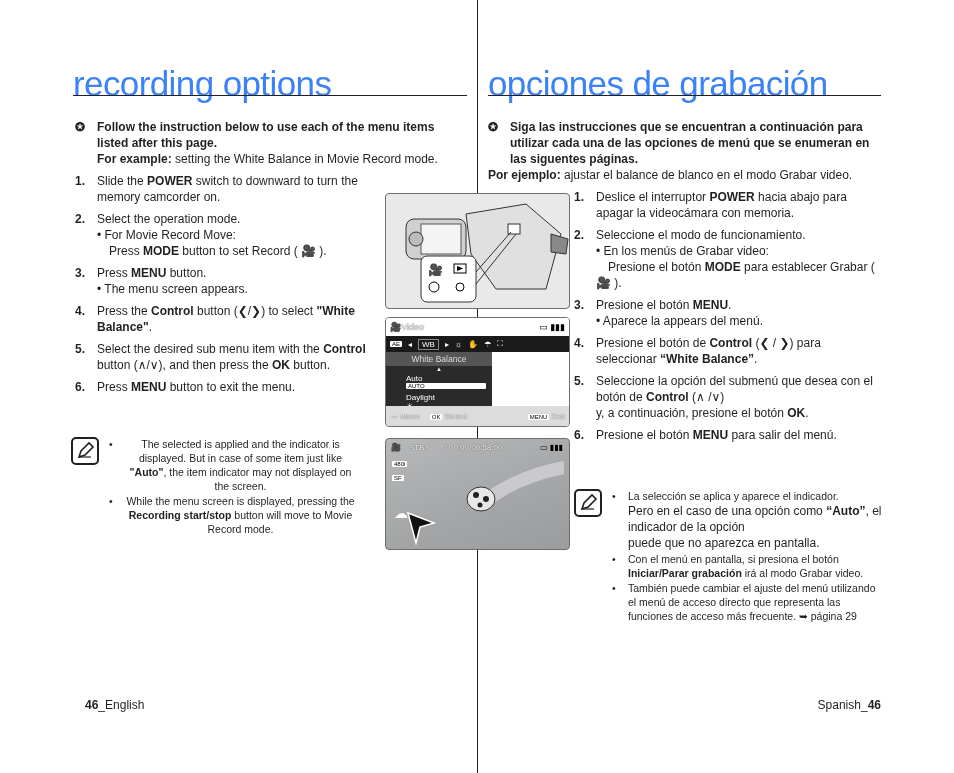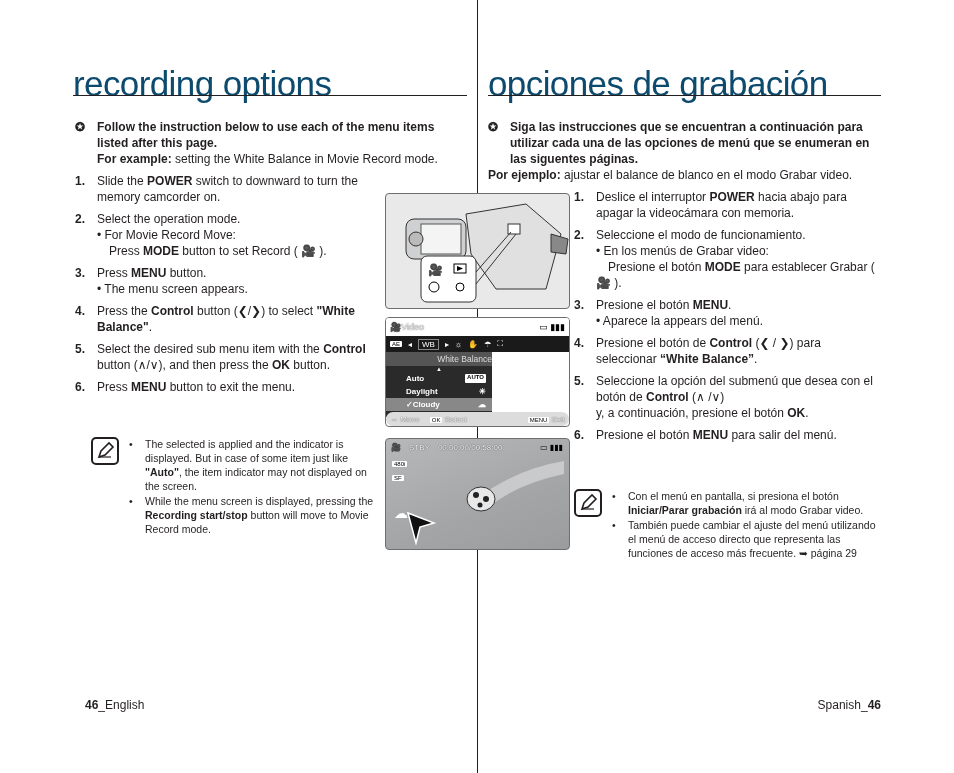--- a/index.html
+++ b/index.html
@@ -1,42 +1,42 @@
 <!DOCTYPE html>
 <html><head>
 <meta charset="utf-8">
 <style>
   * { box-sizing: border-box; margin: 0; padding: 0; }
   body { width: 954px; height: 773px; background: #ffffff; font-family: "Liberation Sans", sans-serif; color: #231f20; position: relative; overflow: hidden; }
   .divider { position: absolute; left: 477px; top: 0; width: 1px; height: 773px; background: #231f20; }
-  .title { position: absolute; font-size: 35px; letter-spacing: -0.6px; color: #0c4a6e; font-weight: normal; line-height: 1; }
+  .title { position: absolute; font-size: 35px; letter-spacing: -0.6px; color: #3b82f6; font-weight: normal; line-height: 1; }
   .title-rule { position: absolute; height: 1px; background: #231f20; }
   .col { position: absolute; font-size: 12px; line-height: 16px; color: #231f20; }
   .intro { position: relative; padding-left: 22px; font-weight: bold; }
   .intro .mark { position: absolute; left: 0; top: 0; font-size: 12px; }
   .step { position: relative; padding-left: 22px; margin-top: 6px; }
   .step .num { position: absolute; left: 0; top: 0; font-weight: bold; }
   b { font-weight: bold; }
   .note { position: absolute; font-size: 10.5px; line-height: 14px; }
   .note .icon { position: absolute; left: 0; top: 0; width: 28px; height: 28px; border: 2px solid #231f20; border-radius: 5px; display: flex; align-items: center; justify-content: center; }
   .note ul { list-style: none; padding-left: 38px; }
   .note li { position: relative; padding-left: 16px; margin-bottom: 1px; }
   .note li::before { content: "•"; position: absolute; left: 0; top: 0; }
   .footer { position: absolute; top: 698px; font-size: 12px; margin-left: 12px; }
   .fig { position: absolute; border: 1px solid #6d6e70; border-radius: 4px; overflow: hidden; }
   .fig1 { left: 385px; top: 193px; width: 185px; height: 116px; background: #e9e9ea; }
   .fig2 { left: 385px; top: 317px; width: 185px; height: 110px; background: #ffffff; }
   .fig3 { left: 385px; top: 438px; width: 185px; height: 112px; background: linear-gradient(160deg,#b7b8ba 0%,#a4a5a7 60%,#9b9c9e 100%); }
   .lcd-top { height: 18px; display: flex; align-items: center; padding: 0 4px; font-size: 9px; color: #fff; text-shadow: 0 0 1px #000; background: #ffffff; }
   .lcd-bar { height: 16px; background: #1a1a1a; display: flex; align-items: center; gap: 6px; padding: 0 4px; font-size: 8px; color: #fff; }
   .menu-panel { position: absolute; left: 0; top: 34px; width: 106px; background: #2a2a2a; color: #fff; font-size: 8px; }
-  .menu-panel .hdr { background: #555; text-align: right; padding: 2px 0; color: #ddd; font-size: 8.5px; }
-  .menu-panel .opt { display: flex; justify-content: space-between; padding: 2px 6px 2px 20px; font-weight: bold; }
+  .menu-panel .hdr { background: #555; text-align: center; padding: 2px 0; color: #ddd; font-size: 8.5px; }
+  .menu-panel .opt { display: flex; justify-content: space-between; padding: 2px 6px 2px 20px; font-weight: normal; flex-direction: column; }
   .menu-panel .opt.sel { background: #888; }
-  .lcd-bottom { position: absolute; bottom: 0; left: 0; right: 0; height: 14px; background: #dcdcdc; display: flex; align-items: center; gap: 10px; padding: 0 4px; font-size: 8px; color: #fff; text-shadow: 0 0 1px #000; border-radius: 7px; }
+  .lcd-bottom { position: absolute; bottom: 0; left: 0; right: 0; height: 20px; background: #dcdcdc; display: flex; align-items: center; gap: 10px; padding: 0 4px; font-size: 8px; color: #fff; text-shadow: 0 0 1px #000; }
   .badge { background: #fff; color: #000; font-size: 6px; padding: 0 2px; border-radius: 1px; text-shadow: none; }
 </style>
 </head>
 <body>
 
 <div class="divider"></div>
 
 <h1 class="title" style="left:73px; top:66px;">recording options</h1>
 <div class="title-rule" style="left:73px; top:95px; width:394px;"></div>
 
@@ -71,21 +71,21 @@
   <div class="step">
     <span class="num">5.</span>
     <span>Select the desired sub menu item with the </span><b>Control</b><span> button (∧/∨), and then press the </span><b>OK</b><span> button.</span>
   </div>
   <div class="step">
     <span class="num">6.</span>
     <span>Press </span><b>MENU</b><span> button to exit the menu.</span>
   </div>
 </div>
 
-<div class="note" style="left:91px; top:437px; width:285px;">
+<div class="note" style="left:71px; top:437px; width:285px;text-align:center;">
   <div class="icon">
     <svg width="20" height="20" viewBox="0 0 20 20">
         <path d="M4 16 L6 10 L14 2 L18 6 L10 14 Z" fill="none" stroke="#231f20" stroke-width="1.6"></path>
         <path d="M4 16 L16 16" stroke="#231f20" stroke-width="1.2"></path>
       </svg>
   </div>
   <ul>
     <li><span>The selected is applied and the indicator is displayed. But in case of some item just like </span><b>"Auto"</b><span>, the item indicator may not displayed on the screen.</span></li>
     <li><span>While the menu screen is displayed, pressing the </span><b>Recording start/stop</b><span> button will move to Movie Record mode.</span></li>
   </ul>
@@ -219,20 +219,24 @@
 </div>
 
 <div class="note" style="left:574px; top:489px; width:310px;">
   <div class="icon">
     <svg width="20" height="20" viewBox="0 0 20 20">
         <path d="M4 16 L6 10 L14 2 L18 6 L10 14 Z" fill="none" stroke="#231f20" stroke-width="1.6"></path>
         <path d="M4 16 L16 16" stroke="#231f20" stroke-width="1.2"></path>
       </svg>
   </div>
   <ul>
+    <li>
+      <span>La selección se aplica y aparece el indicador.</span><br>
+      <span style="font-size:12px; line-height:16px;"><span>Pero en el caso de una opción como </span><b>“Auto”</b><span>, el indicador de la opción</span><br><span>puede que no aparezca en pantalla.</span></span>
+    </li>
     <li><span>Con el menú en pantalla, si presiona el botón </span><b>Iniciar/Parar grabación</b><span> irá al modo Grabar video.</span></li>
     <li><span>También puede cambiar el ajuste del menú utilizando el menú de acceso directo que representa las funciones de acceso más frecuente. ➥ página 29</span></li>
   </ul>
 </div>
 
 <div class="footer" style="right:73px;">
   <span>Spanish_</span><b>46</b>
 </div>
 
 </body></html>

